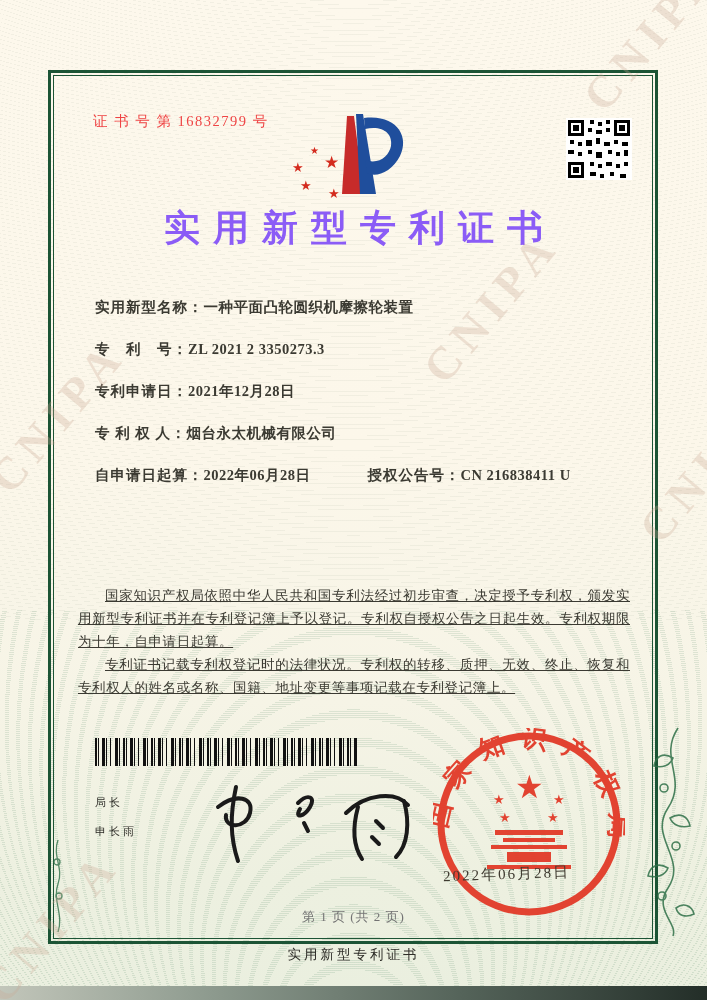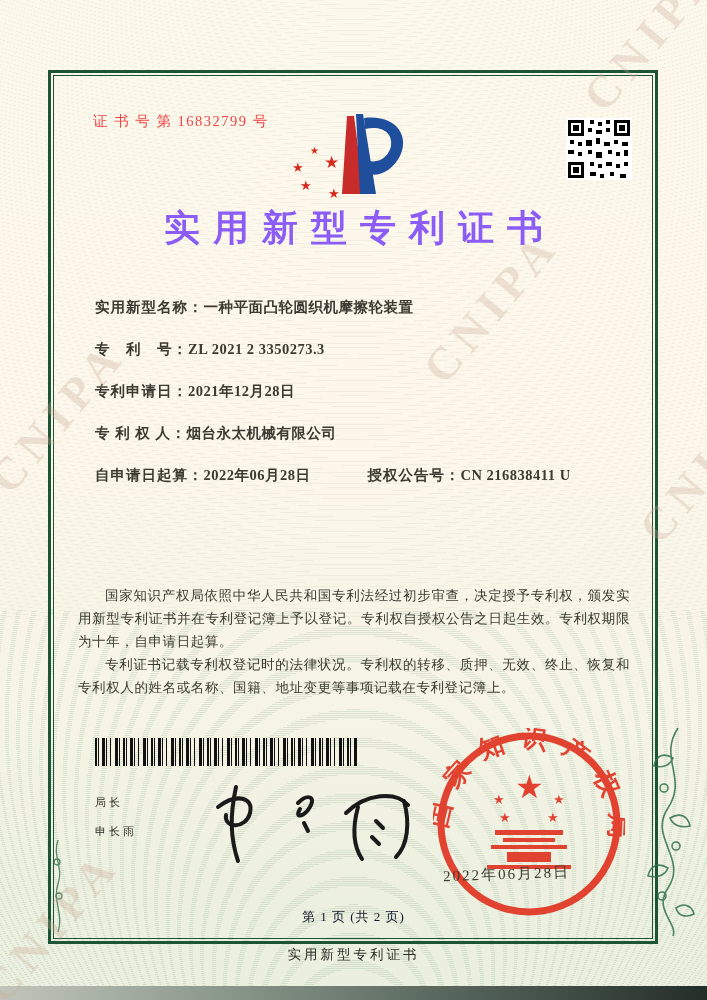--- a/index.html
+++ b/index.html
@@ -44,41 +44,41 @@
     text-align:center;font-size:36px;font-weight:bold;color:#8b5cf6;
     letter-spacing:13px;text-indent:13px;
   }
   .fields{position:absolute;left:95px;top:286px;width:540px;z-index:3;}
   .frow{height:42px;display:flex;align-items:center;font-size:14.5px;color:#3b3a32;font-weight:bold;}
   .flabel{letter-spacing:1px;white-space:pre;}
   .fvalue{letter-spacing:0.5px;white-space:pre;}
   .grant-sep{display:inline-block;width:57px;}
   .body-text{
     position:absolute;left:78px;top:584px;width:552px;z-index:3;
-    font-size:13.5px;line-height:23px;color:#3b3a32;text-align:justify;
+    font-size:13.5px;line-height:23px;color:#3b3a32;text-align:justify;text-decoration:underline;
   }
   .body-text p{margin:0;text-indent:2em;letter-spacing:0.6px;}
   .barcode{
     position:absolute;left:95px;top:738px;width:262px;height:28px;z-index:3;
     background:
       repeating-linear-gradient(90deg,#111 0 2px,transparent 2px 3px,#111 3px 4px,transparent 4px 7px,#111 7px 10px,transparent 10px 11px,#111 11px 12px,transparent 12px 15px,#111 15px 16px,transparent 16px 20px,#111 20px 23px,transparent 23px 24px,#111 24px 25px,transparent 25px 28px);
   }
   .sign-block{position:absolute;left:95px;top:795px;z-index:3;font-size:11px;color:#2c2b26;}
   .sign-title{letter-spacing:3px;margin-bottom:14px;}
   .sign-name{letter-spacing:3px;}
   .signature{position:absolute;left:200px;top:775px;z-index:4;}
   .seal{position:absolute;left:433px;top:728px;width:192px;height:192px;z-index:6;opacity:0.95;}
   .seal-date{
     position:absolute;left:443px;top:864px;width:180px;z-index:7;
     font-size:15px;letter-spacing:2px;color:#3f3a30;transform:rotate(-2deg);
     white-space:nowrap;
   }
   .page-indicator{
     position:absolute;left:0;top:908px;width:707px;text-align:center;z-index:3;
-    font-size:13px;letter-spacing:1px;color:#0f172a;
+    font-size:13px;letter-spacing:1px;color:#737373;
   }
   .footer-note{
     position:absolute;left:0;top:946px;width:707px;text-align:center;z-index:3;
     font-size:13.5px;letter-spacing:3px;color:#2e2d28;
   }
   .bottom-strip{
     position:absolute;left:0;top:986px;width:707px;height:14px;z-index:4;
     background:linear-gradient(90deg,#c2c6ba 0%,#8d9a8e 30%,#55645a 65%,#232e28 100%);
   }
   .ornament-right{position:absolute;left:618px;top:718px;z-index:3;}

